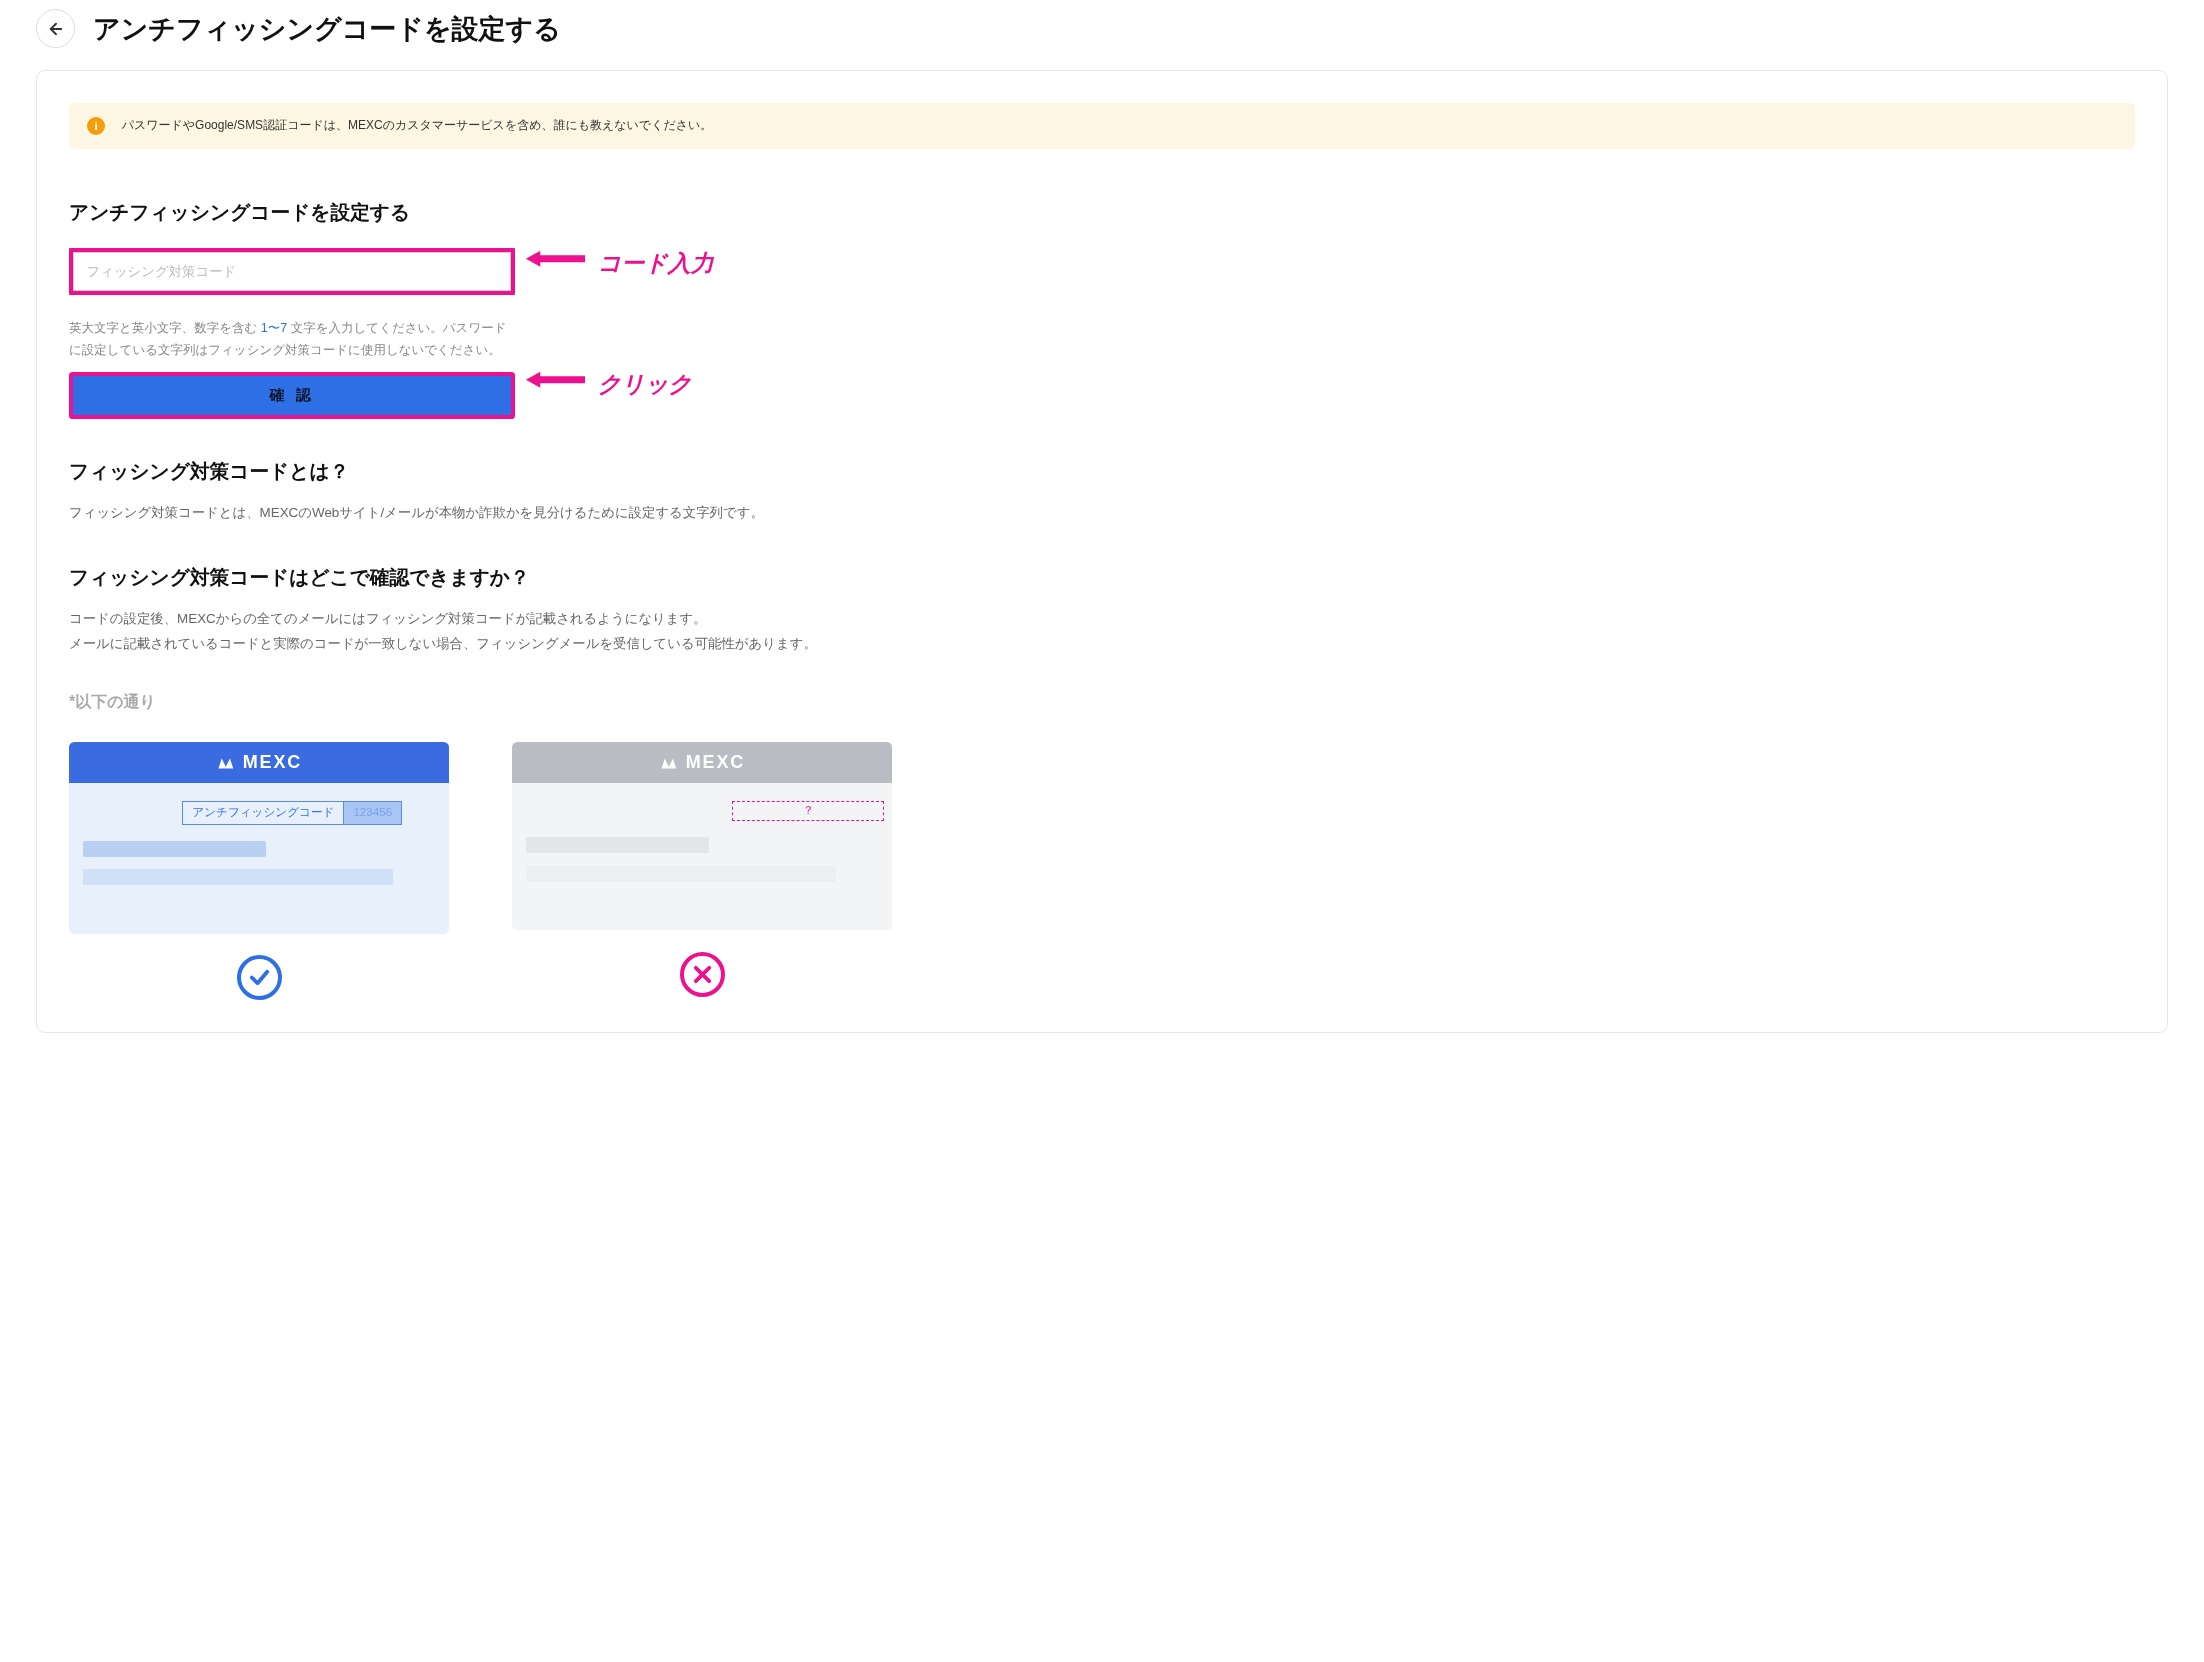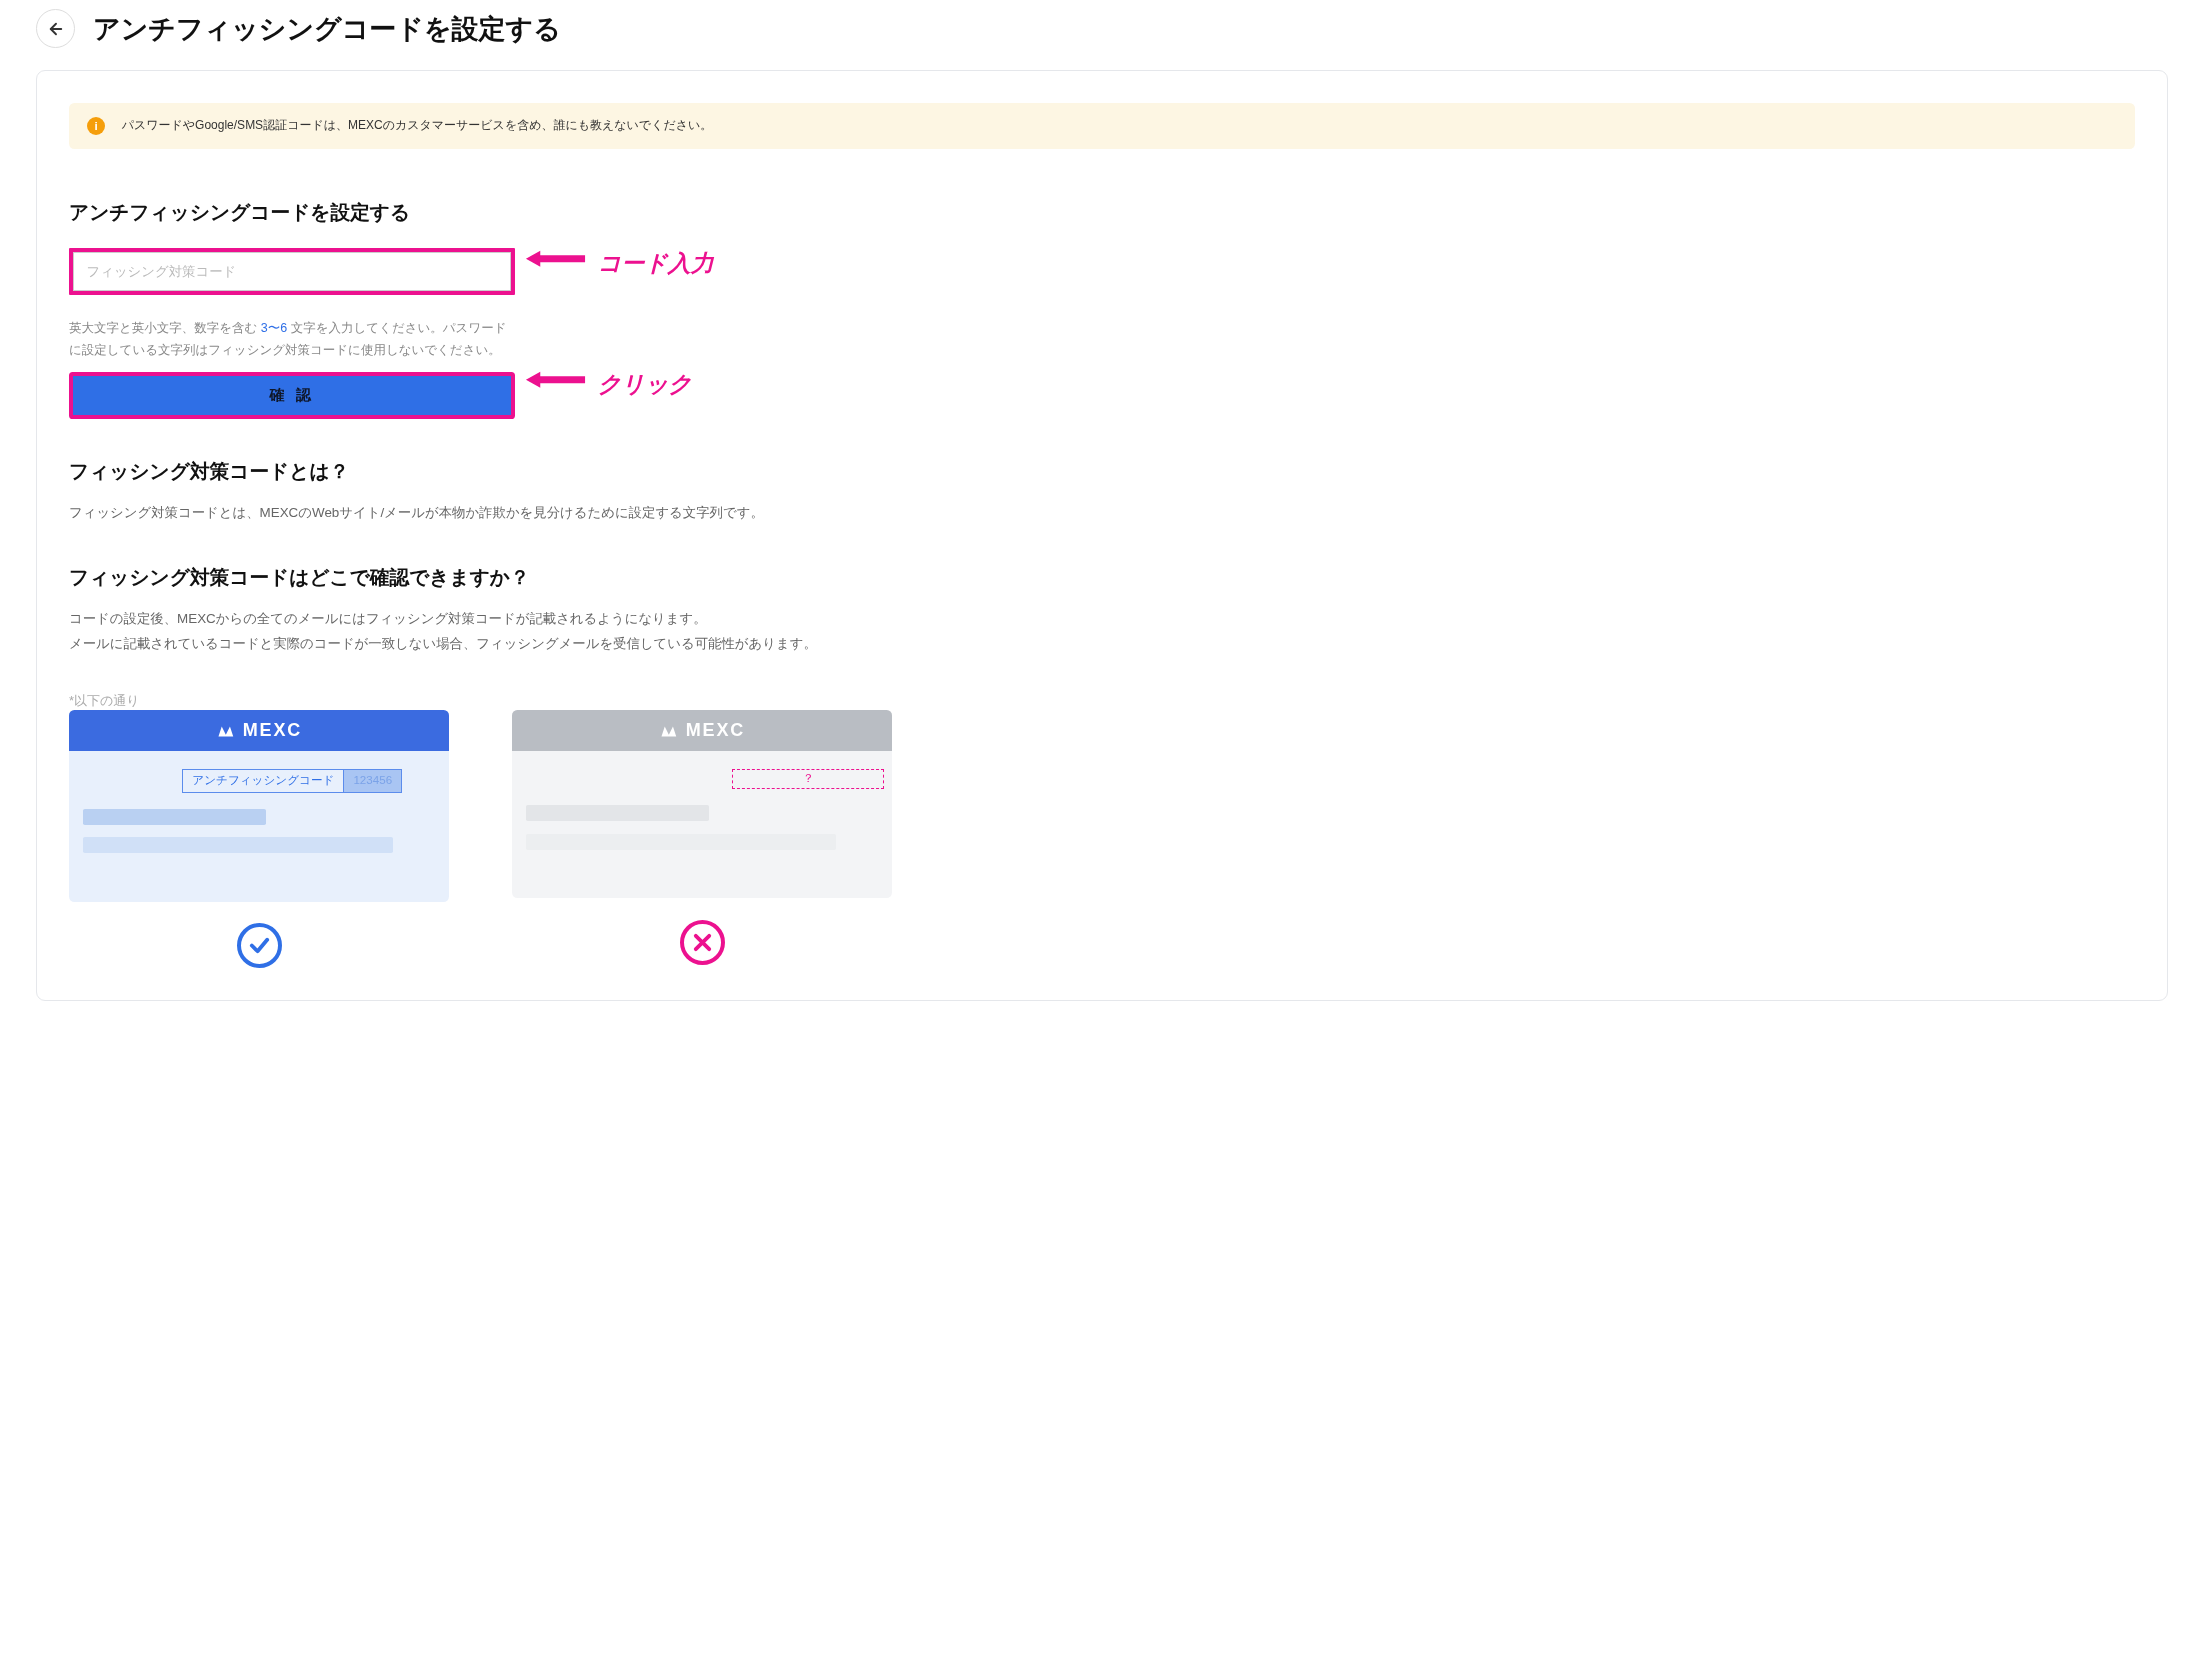--- a/index.html
+++ b/index.html
@@ -23,21 +23,21 @@
 .help-text .hl { color: #2f6fe6; }
 .confirm-wrap { border: 4.5px solid #ec118f; border-radius: 3.6px; }
 .confirm-btn { width: 100%; height: 39px; background: #2f6fe6; color: #0f172a; border: none; font-size: 15px; font-weight: 600; letter-spacing: 3.6px; cursor: pointer; }
 .annot-col { flex: 1; }
 .annot { display: flex; align-items: flex-start; gap: 10.7px; color: #ec118f; font-size: 23px; font-weight: 800; font-style: italic; margin-left: 9px; }
 .annot svg { width: 63px; height: 21.5px; }
 .annot.first { margin-top: 0px; }
 .annot.second { margin-top: 90px; }
 .faq-q { font-size: 19.7px; font-weight: 600; margin-top: 39px; margin-bottom: 16px; }
 .faq-a { font-size: 13.4px; color: #666; line-height: 1.8; }
-.note { font-size: 13px; color: #aaa; margin-top: 36px; margin-bottom: 0; }
+.note { font-size: 16px; color: #aaa; margin-top: 36px; margin-bottom: 29px; font-weight: bold; }
 .examples { display: flex; gap: 63px; }
 .example-card { width: 380px; }
 .mock { background: #e8f0fc; border-radius: 5.4px; overflow: hidden; padding-bottom: 27px; }
 .mock.bad { background: #f3f4f6; }
 .mock-head { height: 41px; display: flex; align-items: center; justify-content: center; gap: 7.2px; }
 .mock-head.good { background: #3b6be0; }
 .mock-head.badh { background: #b9bdc3; }
 .brand-text { color: #fff; font-weight: 800; font-size: 18px; letter-spacing: 1.8px; }
 .mock-body { padding: 18px 14.3px 9px 14.3px; }
 .chip-row { display: flex; margin-left: 99px; margin-bottom: 16px; }
@@ -76,21 +76,21 @@
     </div>
 
     <h2 class="section-title">アンチフィッシングコードを設定する</h2>
 
     <div class="form-layout">
       <div class="form-col">
         <div class="input-wrap">
           <input class="code-input" type="text" placeholder="フィッシング対策コード" style="">
         </div>
         <p class="help-text">
-          <span>英大文字と英小文字、数字を含む </span><span class="hl">3〜6</span><span> 文字を入力してください。パスワードに設定している文字列はフィッシング対策コードに使用しないでください。</span>
+          <span>英大文字と英小文字、数字を含む </span><span class="hl">1〜7</span><span> 文字を入力してください。パスワードに設定している文字列はフィッシング対策コードに使用しないでください。</span>
         </p>
         <div class="confirm-wrap">
           <button class="confirm-btn">確 認</button>
         </div>
       </div>
       <div class="annot-col">
         <div class="annot first">
           <svg viewBox="0 0 70 24">
               <path d="M2 12 L18 3 L18 8 L68 8 L68 16 L18 16 L18 21 Z" fill="#ec118f"></path>
             </svg>

